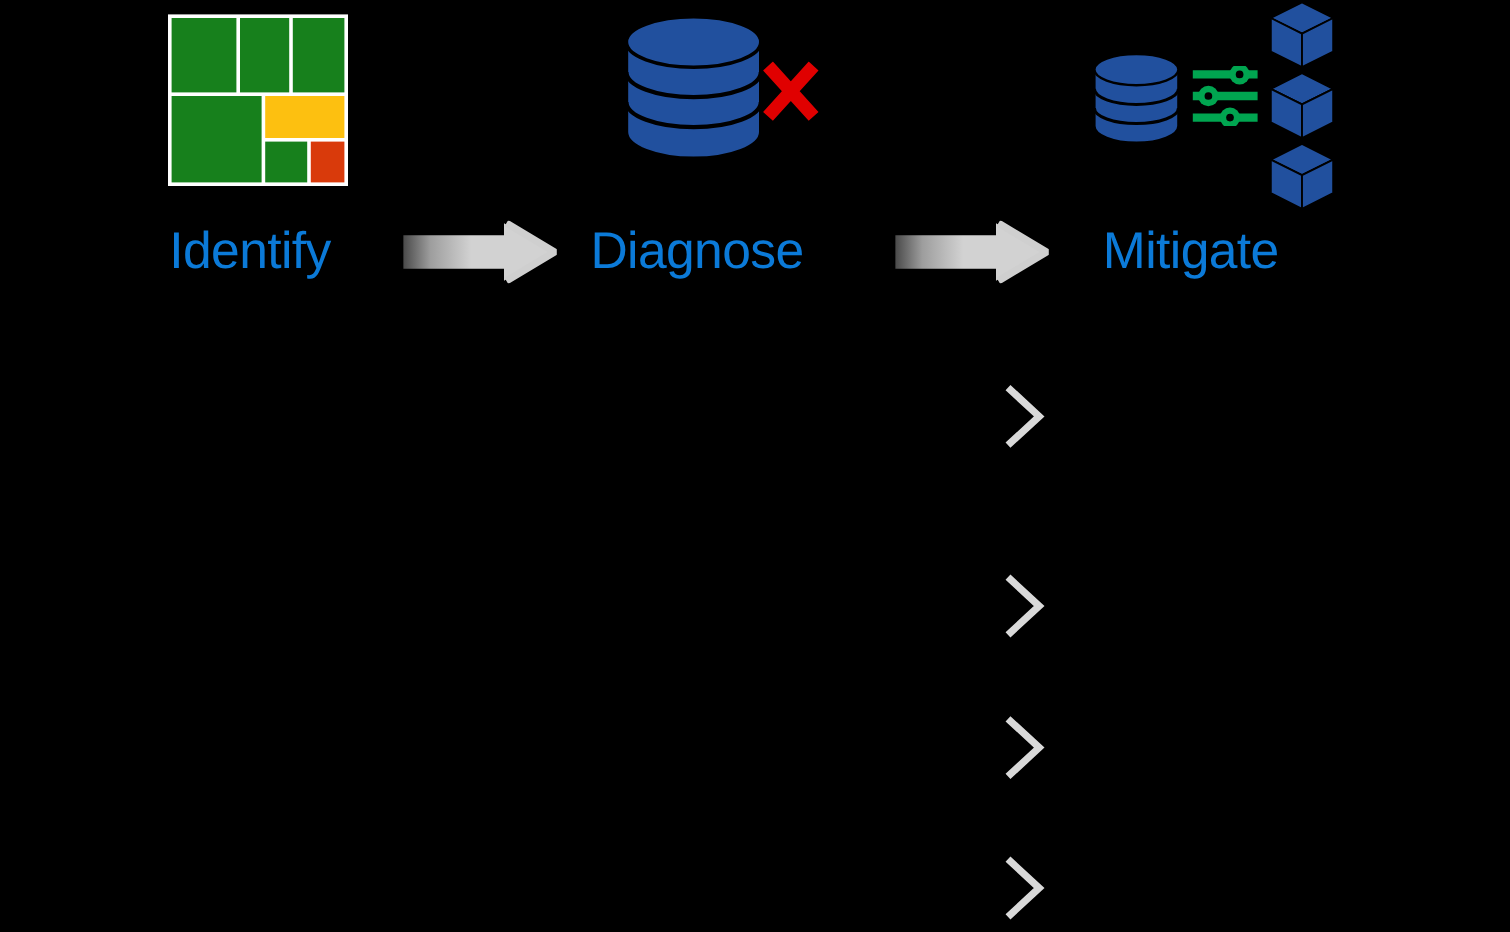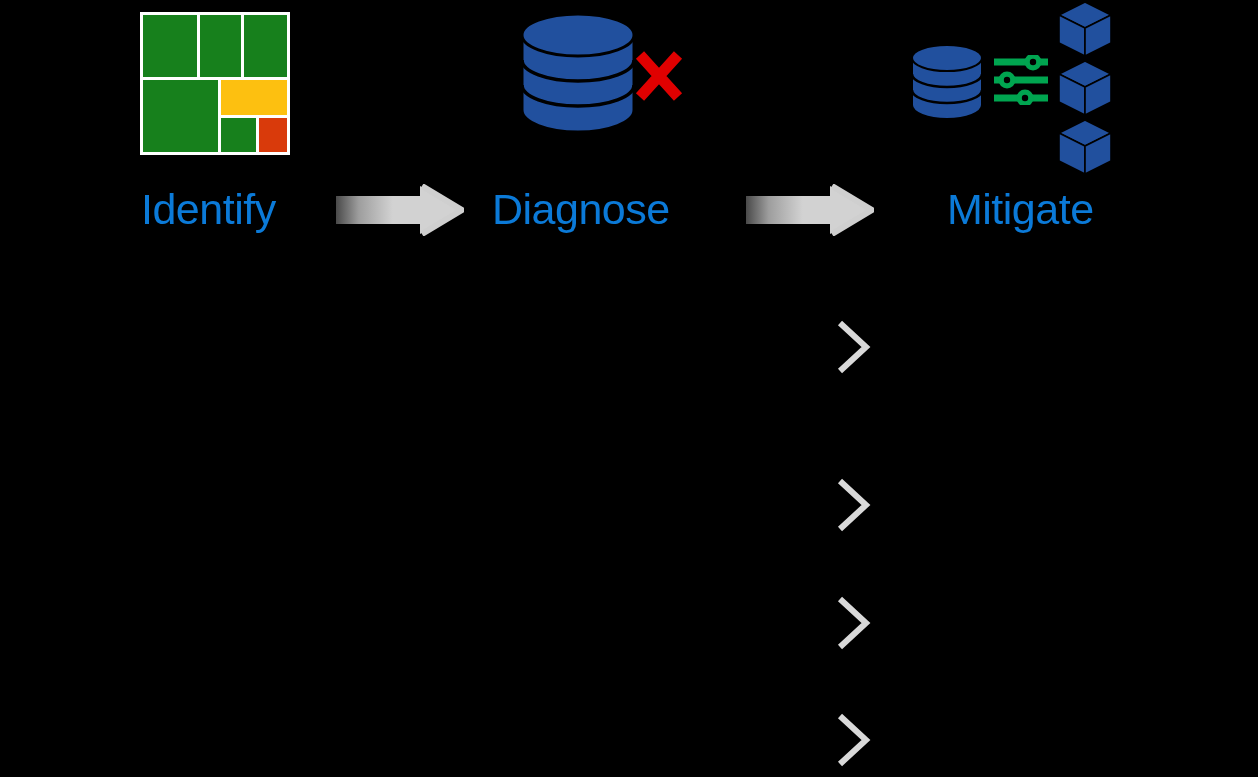--- a/index.html
+++ b/index.html
@@ -158,21 +158,21 @@
   <div class="cube" style="left:1056px;top:118px;width:58px;height:58px;">
     <svg width="58" height="58" viewBox="0 0 58 58">
       <g stroke="#000000" stroke-width="1.6" fill="#21509e">
         <path d="M29,2 L55,15 L29,28 L3,15 Z"></path>
         <path d="M3,15 L29,28 L29,56 L3,43 Z"></path>
         <path d="M55,15 L29,28 L29,56 L55,43 Z"></path>
       </g>
     </svg>
   </div>
 
-  <div class="stage-label" style="left:919px;top:188px;margin-left:28px;">Mitigate</div>
+  <div class="stage-label" style="left:919px;top:188px;">Mitigate</div>
 
   <div class="chevron" style="left:836px;top:320px;width:36px;height:54px;">
     <svg width="36" height="54" viewBox="0 0 36 54">
       <path d="M4,3 L30,27 L4,51" fill="none" stroke="#d9d9d9" stroke-width="6" stroke-linecap="butt" stroke-linejoin="miter"></path>
     </svg>
   </div>
   <div class="chevron" style="left:836px;top:478px;width:36px;height:54px;">
     <svg width="36" height="54" viewBox="0 0 36 54">
       <path d="M4,3 L30,27 L4,51" fill="none" stroke="#d9d9d9" stroke-width="6" stroke-linecap="butt" stroke-linejoin="miter"></path>
     </svg>

